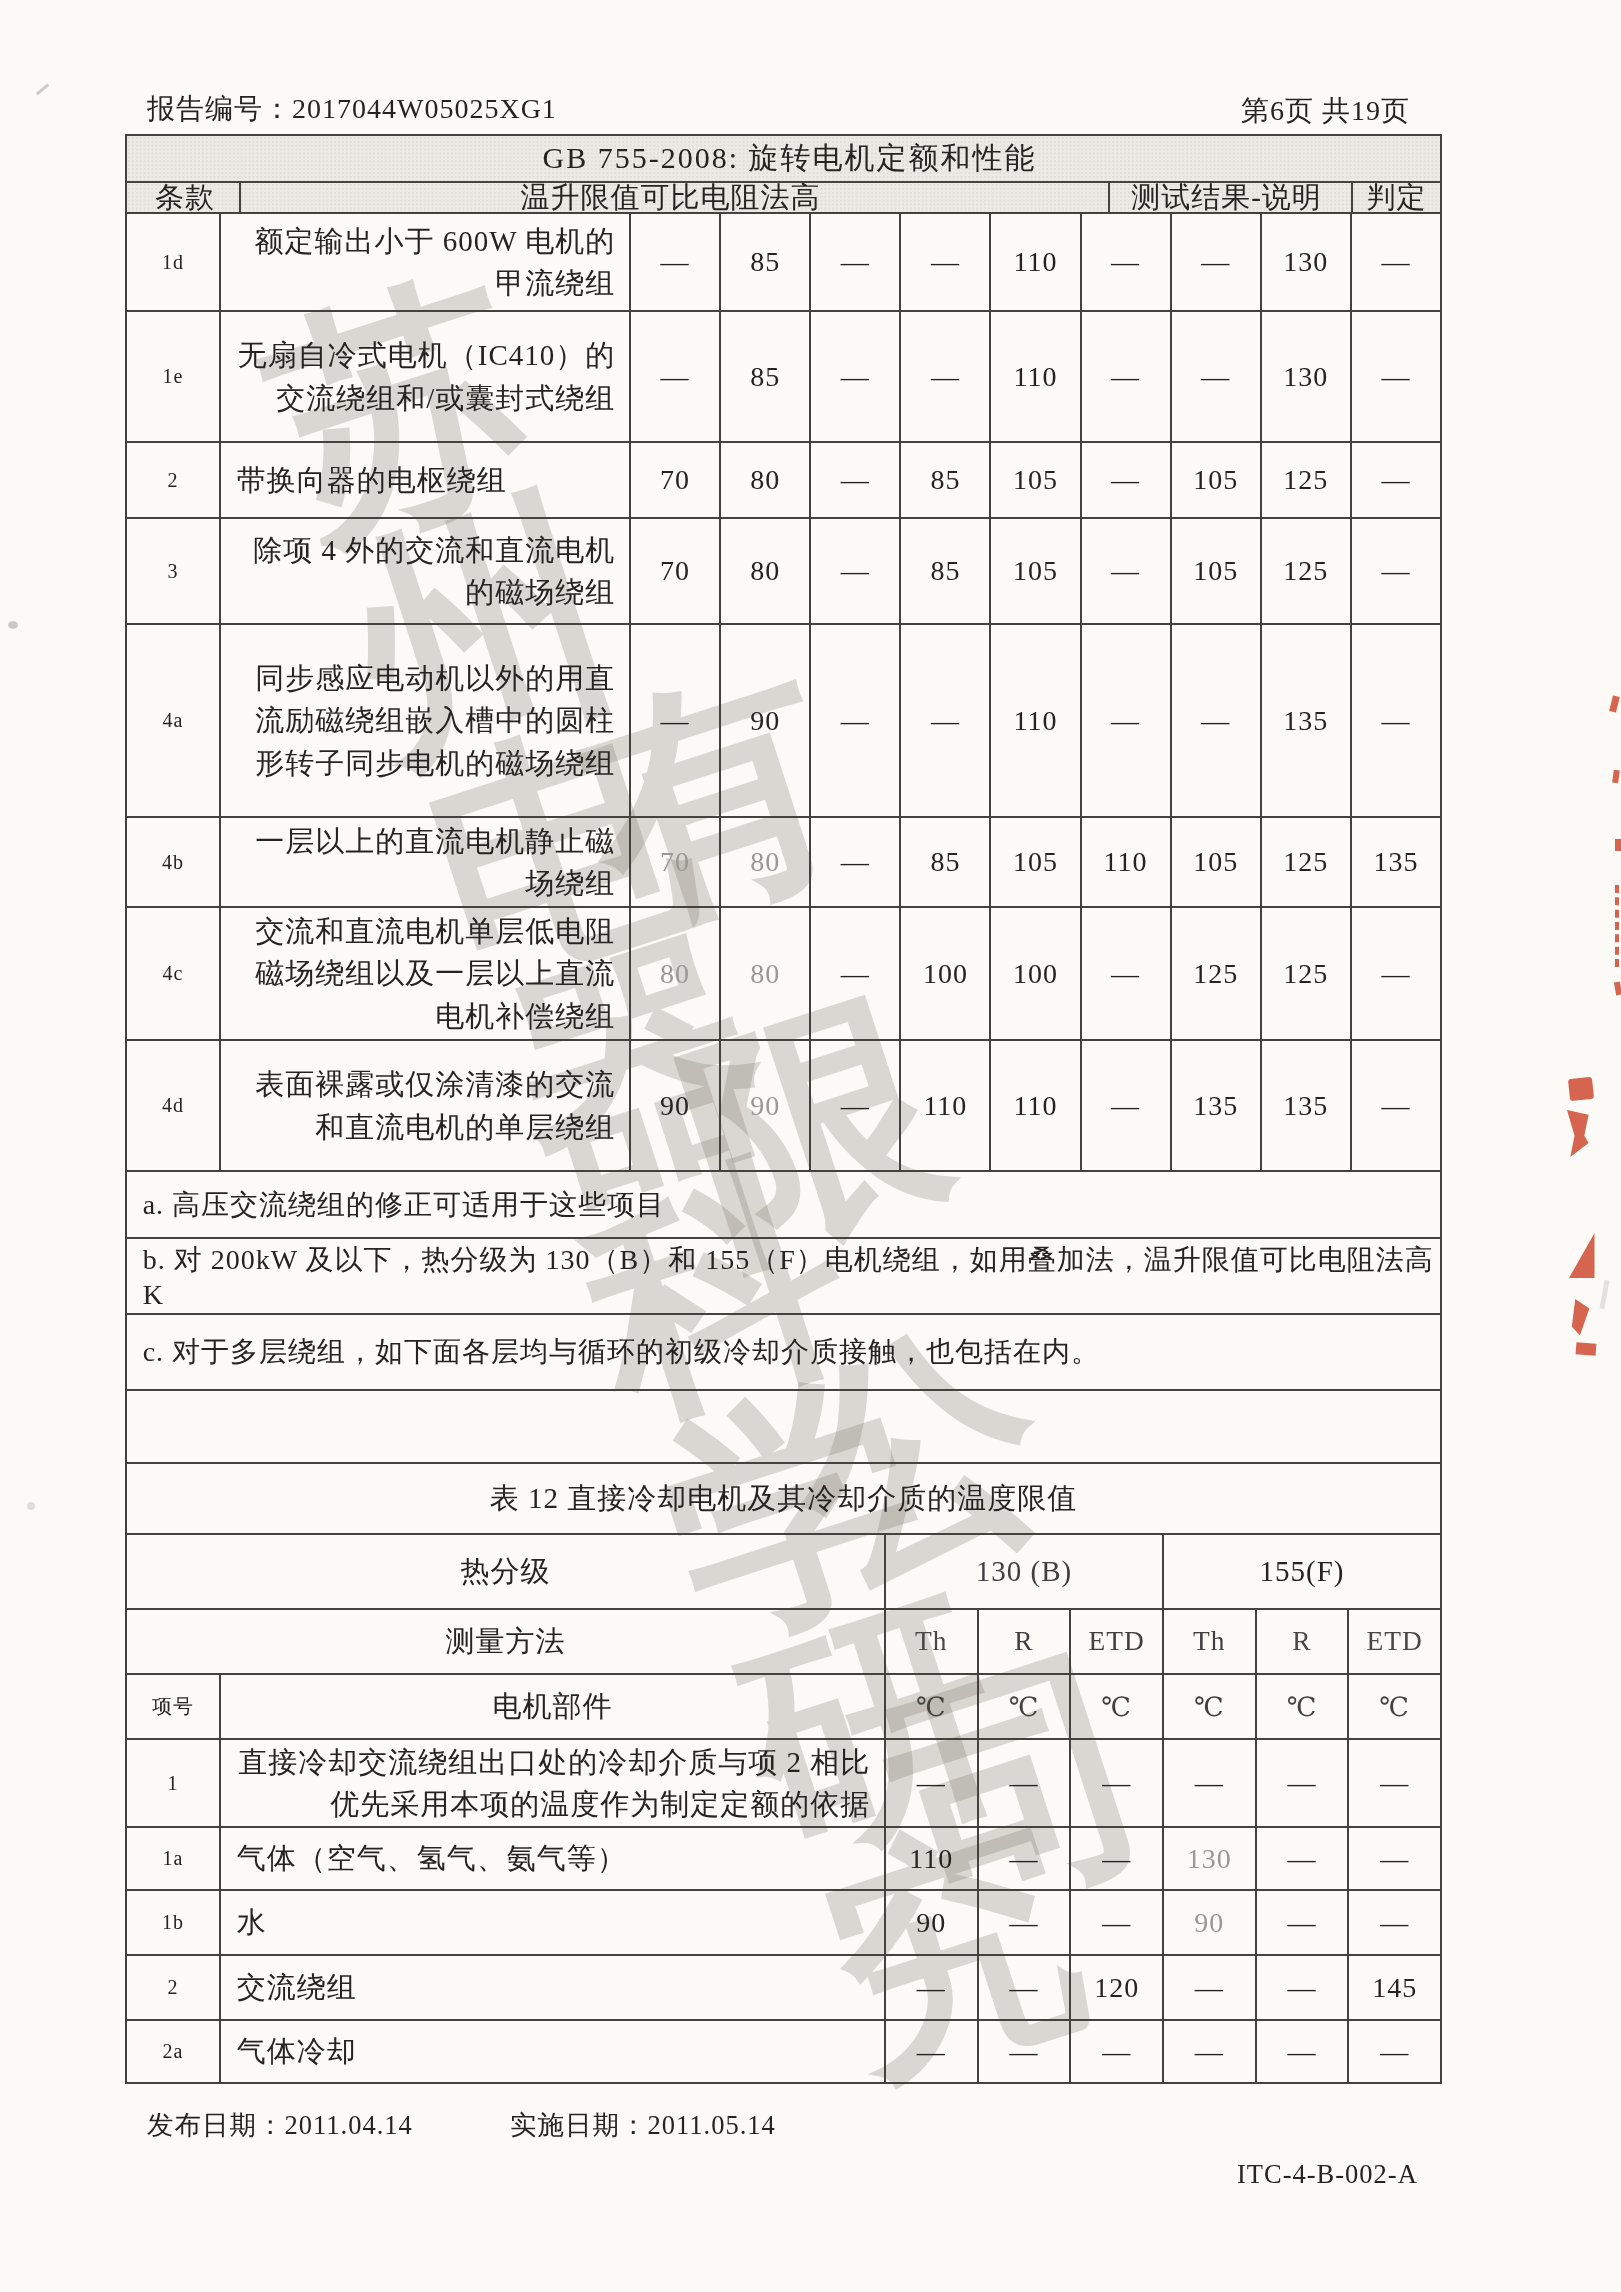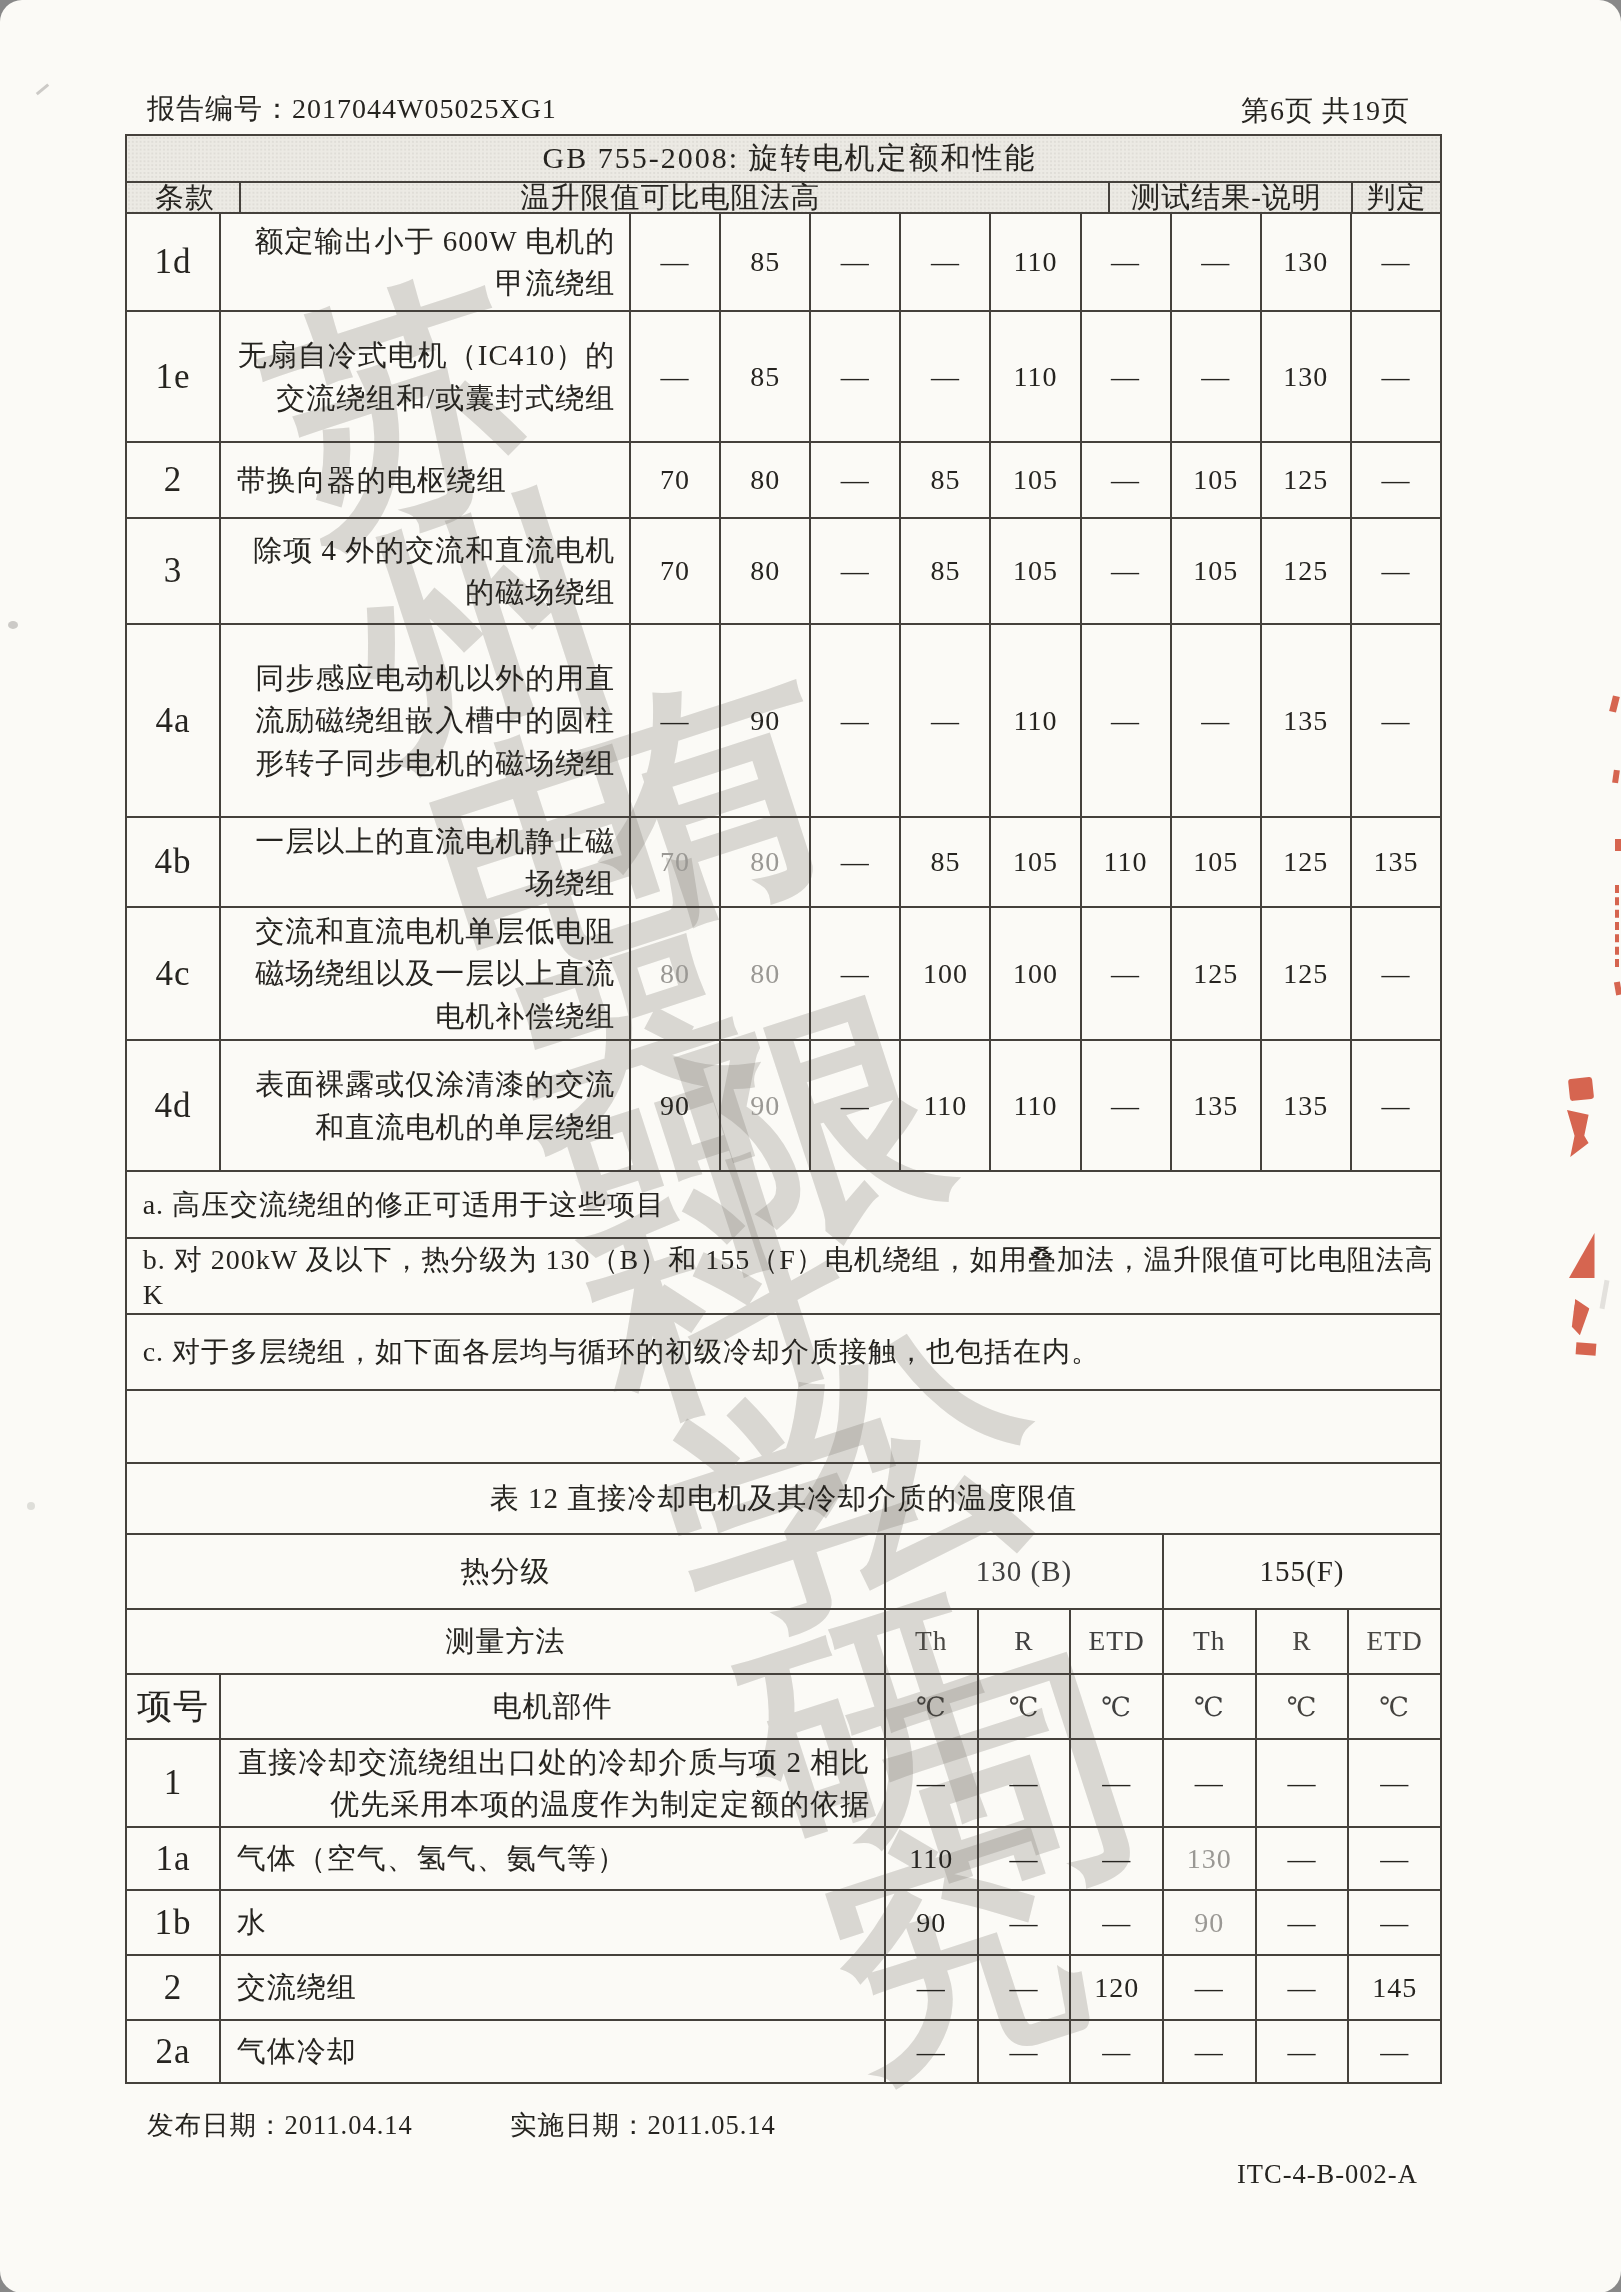--- a/index.html
+++ b/index.html
@@ -8,21 +8,20 @@
     --red:#cf4a33;
   }
   html,body{margin:0;padding:0;background:#888;}
   .page{
     position:relative;
     width:1621px;height:2293px;
     background:#fbfaf6;
     overflow:hidden;
     font-family:"Liberation Serif","DejaVu Serif",serif;
     color:var(--ink);
-    border-radius:22px;
   }
   
   .doc-header{position:absolute;left:0;top:90px;width:100%;font-size:28px;letter-spacing:1px;}
   .report-no{position:absolute;left:147px;top:0;}
   .page-info{position:absolute;left:1241px;top:2px;}
   
   #watermark{position:absolute;left:0;top:0;width:100%;height:100%;z-index:1;pointer-events:none;}
   .wm-char{
     position:absolute;font-size:247px;font-weight:bold;line-height:1;
     color:rgba(118,115,110,0.26);transform:rotate(-18deg);
@@ -52,21 +51,21 @@
     background-size:3.9px 3.9px;
     padding-left:12px;
   }
   .cell{
     display:flex;align-items:center;justify-content:center;
     text-align:center;font-size:29px;letter-spacing:1px;overflow:hidden;
   }
   .cell + .cell{border-left:2px solid var(--line);}
   .c-title{font-size:30px;letter-spacing:2px;}
   .c-head{font-size:29px;}
-  .c-key{font-size:35px;}
+  .c-key{font-size:20px;}
   .c-item{justify-content:flex-start;text-align:right;padding:7.8px 13.7px 7.8px 15.7px;line-height:1.45;}
   .c-note{justify-content:flex-start;text-align:left;padding-left:15.7px;font-size:28px;}
   .c-val{font-size:28px;}
   .c-m{font-size:27.4px;color:#4a4844;}
   .c-u{font-size:26.5px;color:#45433f;}
   .faded{color:#9a9894;}
   .dim{color:#404040;}
   
   .doc-footer{position:absolute;left:0;top:2107px;width:100%;font-size:26.5px;letter-spacing:1px;z-index:2;}
   .f-release{position:absolute;left:147px;top:0;}

